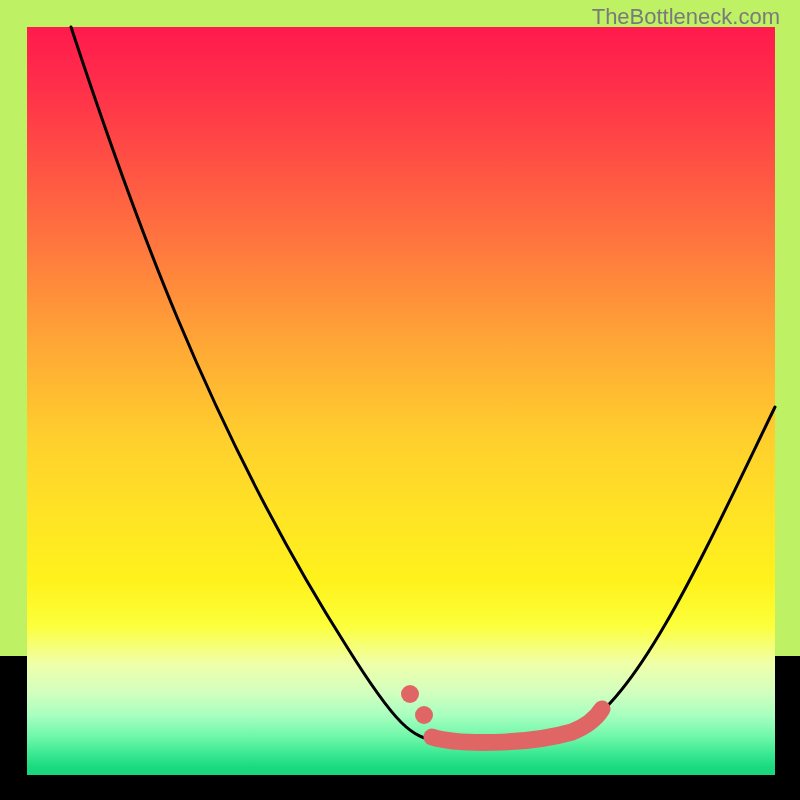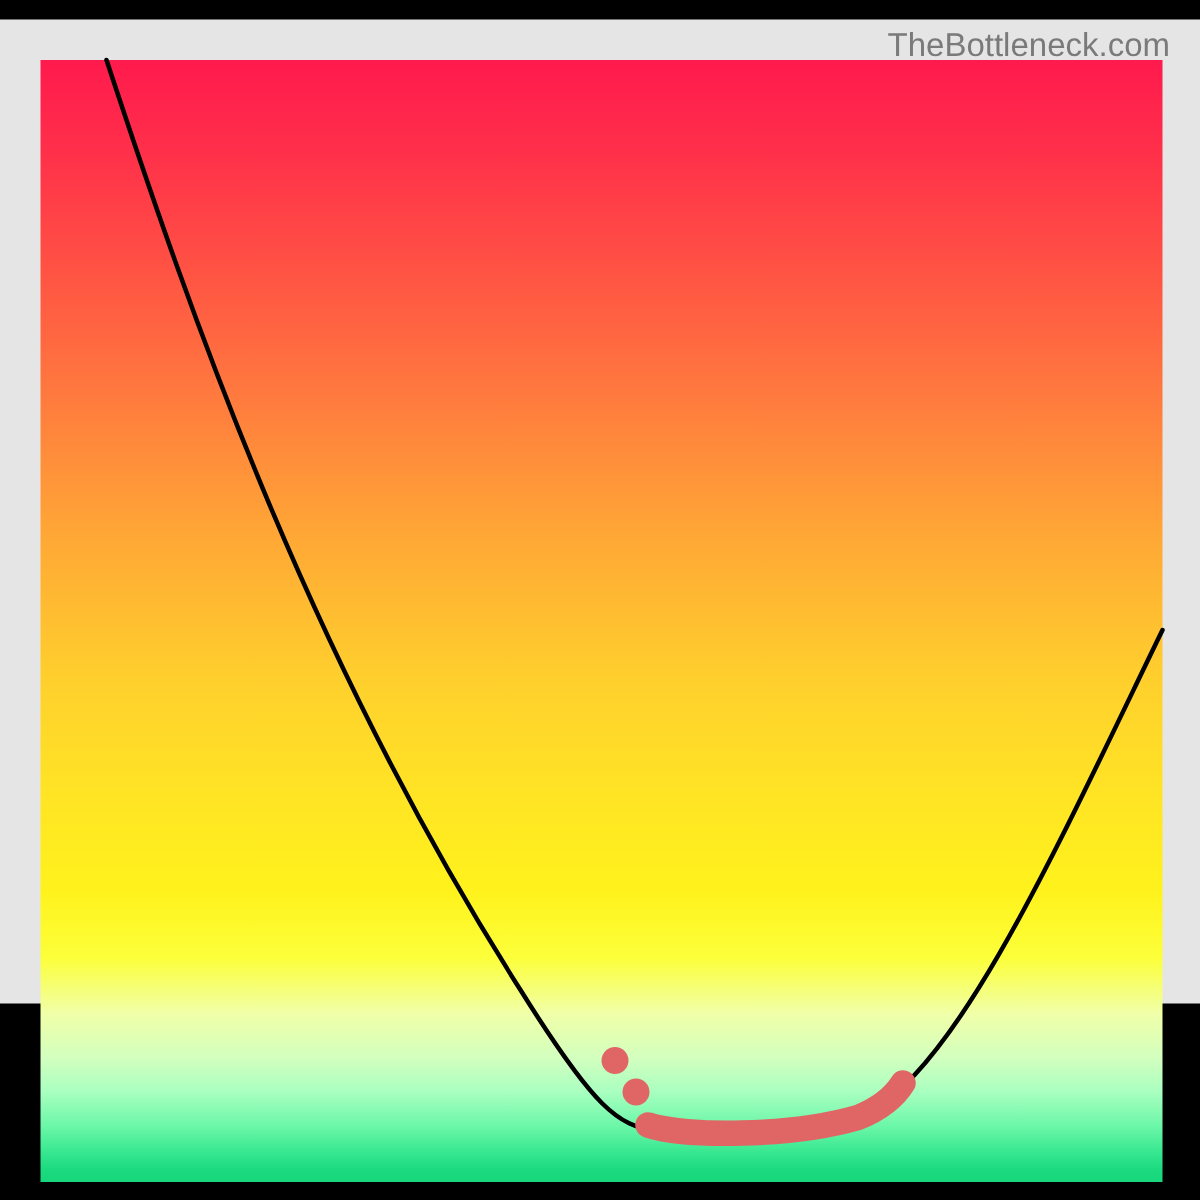--- a/index.html
+++ b/index.html
@@ -1,22 +1,21 @@
 <!DOCTYPE html>
 <html><head>
 <meta charset="utf-8">
 <style>
   * { margin: 0; padding: 0; box-sizing: border-box; }
   html, body { width: 800px; height: 800px; background: #000; overflow: hidden; }
   .container {
     position: relative;
     width: 800px;
     height: 656px;
-    background: #e5e5e5;
-    margin-top: 13px;
+    background: #bef264;
   }
   .watermark {
     position: absolute;
     top: 4px;
     right: 20px;
     color: #7a7a7a;
     font-family: Arial, Helvetica, sans-serif;
     font-size: 22px;
     font-weight: 500;
     z-index: 10;

